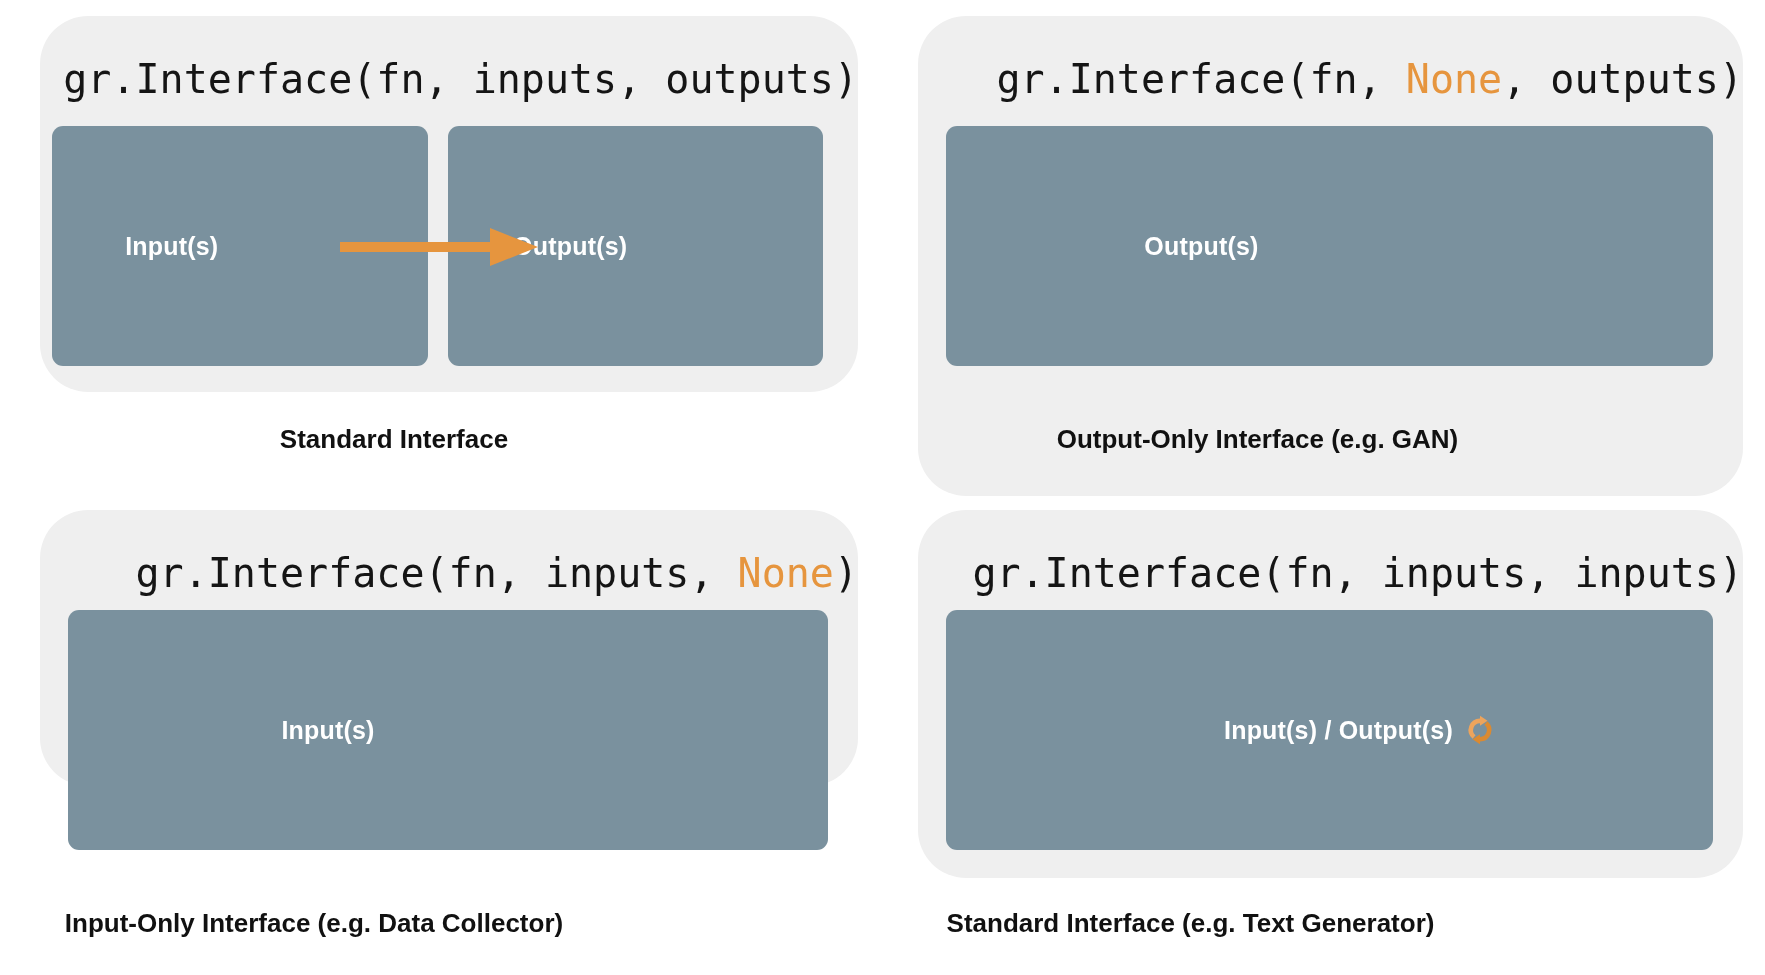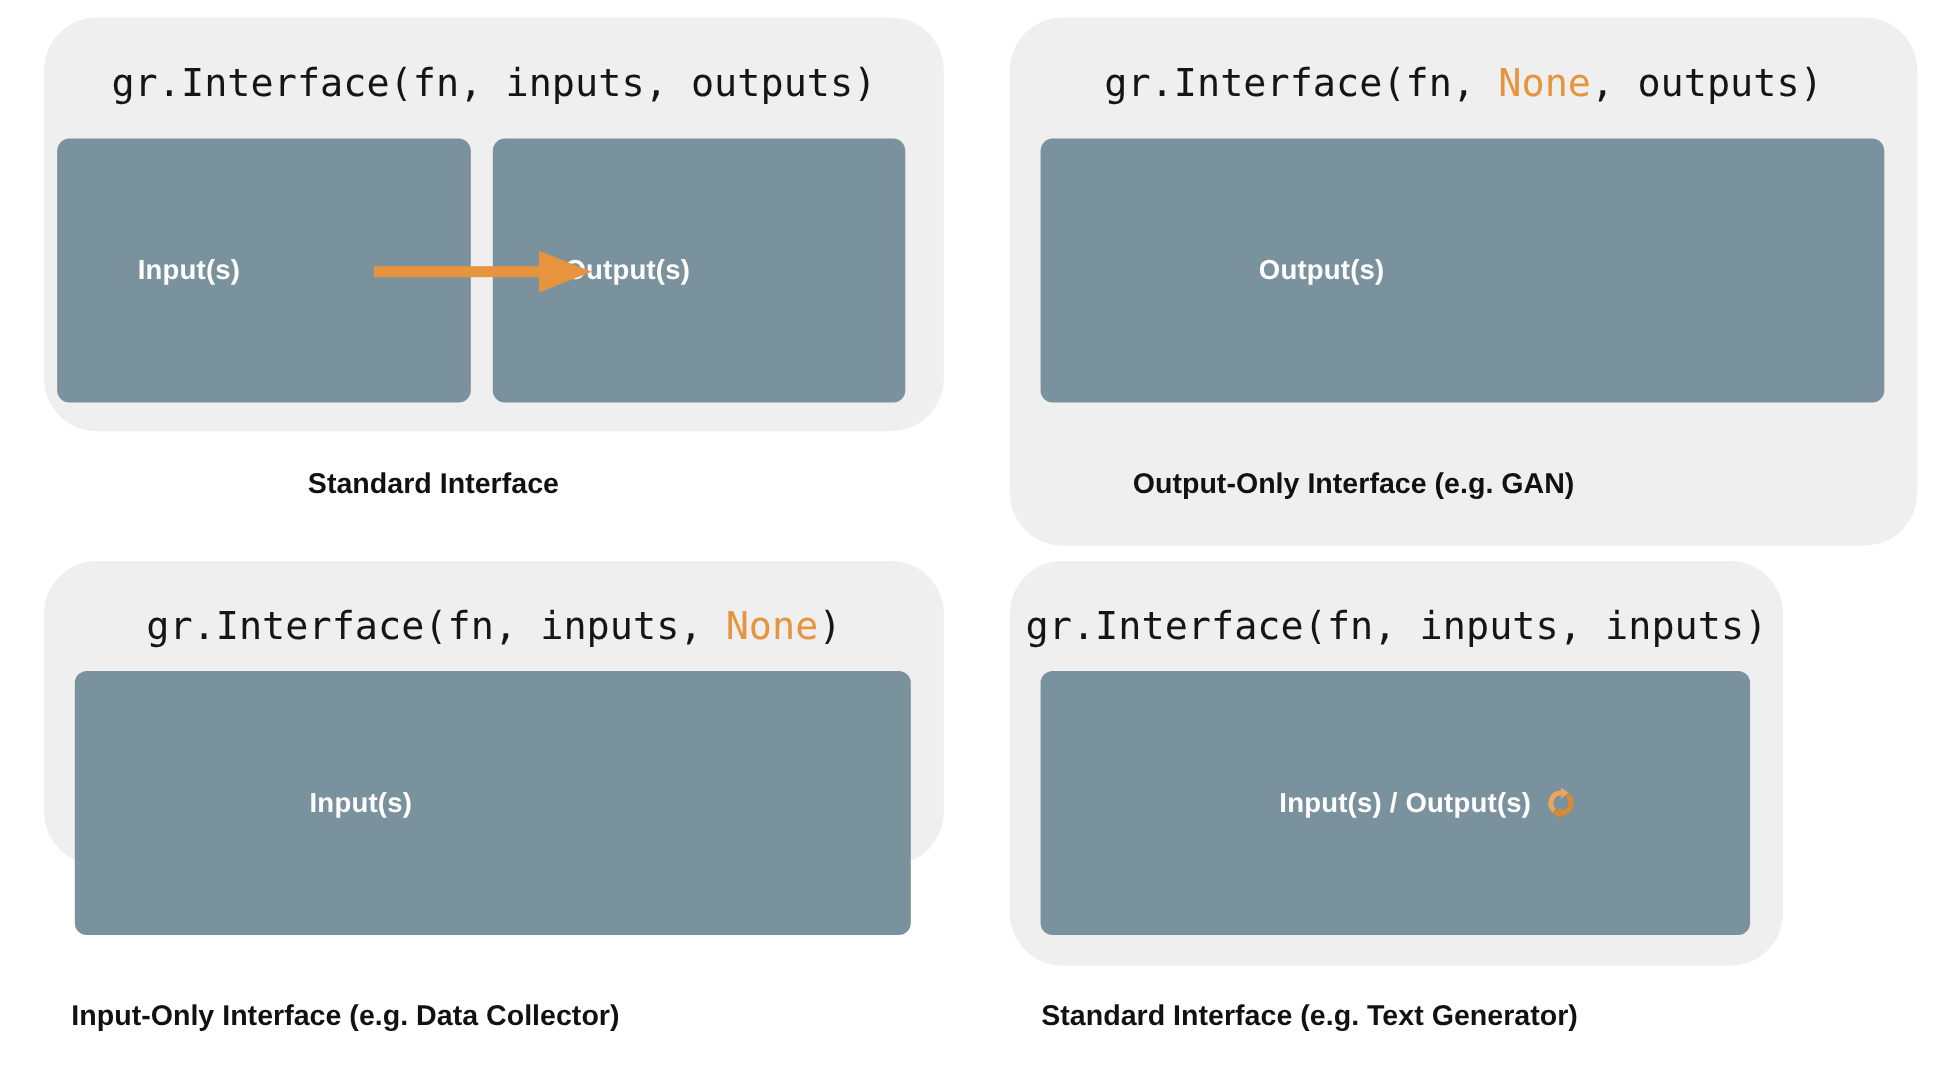--- a/index.html
+++ b/index.html
@@ -10,28 +10,28 @@
 
   
   .panel {
     position:absolute;
     background:var(--panel-gray, #efefef);
     border-radius:48px;
   }
   .panel.tl { left:40px;  top:16px;  width:818px; height:376px; }
   .panel.tr { left:918px; top:16px;  width:825px; height:480px; }
   .panel.bl { left:40px;  top:510px; width:818px; height:276px; }
-  .panel.br { left:918px; top:510px; width:703px; height:368px; }
+  .panel.br { left:918px; top:510px; width:825px; height:368px; }
 
   
   .code-line {
     position:absolute; left:0; right:0; top:40px;
-    text-align:center; white-space:pre;
+    text-align:right; white-space:pre;
     font-family:"DejaVu Sans Mono","Liberation Mono",monospace;
-    font-size:35px; color:#151515;
+    font-size:40px; color:#151515;
   }
   .code-accent { color:var(--accent-orange, #e6953e); }
 
   
   .box-region { position:absolute; left:28px; right:30px; top:110px; height:240px; }
   .panel.bl .box-region, .panel.br .box-region { top:100px; }
   .panel.tl .box-region { left:12px; right:35px; display:flex; gap:20px; }
   .slate-box {
     background:var(--box-slate, #7a919e);
     border-radius:11px; height:100%; width:100%;
@@ -62,21 +62,21 @@
   .refresh-icon .arc-dark   { stroke:var(--icon-orange-dark,  #db8a31); fill:none; stroke-width:5.5; }
   .refresh-icon .head-light { fill:var(--icon-orange-light, #eda45c); }
   .refresh-icon .head-dark  { fill:var(--icon-orange-dark,  #db8a31); }
 
   
   .caption {
     position:absolute; text-align:center;
     font-weight:700; font-size:26px; color:#111111; line-height:34px;
   }
   .caption.c-tl { left:40px;  width:818px; top:422px; transform:translateX(-55px); }
-  .caption.c-tr { left:918px; width:825px; top:422px; transform:translateX(-100px); }
+  .caption.c-tr { left:945px; width:825px; top:422px; transform:translateX(-100px); }
   .caption.c-bl { left:40px;  width:818px; top:906px; transform:translateX(-135px); }
   .caption.c-br { left:918px; width:825px; top:906px; transform:translateX(-140px); }
 </style>
 </head>
 <body>
 
 <div class="page">
 
   <section class="panel tl">
     <div class="code-line"><span>gr.Interface(fn, inputs, outputs)</span><span class="code-accent"></span><span></span></div>

